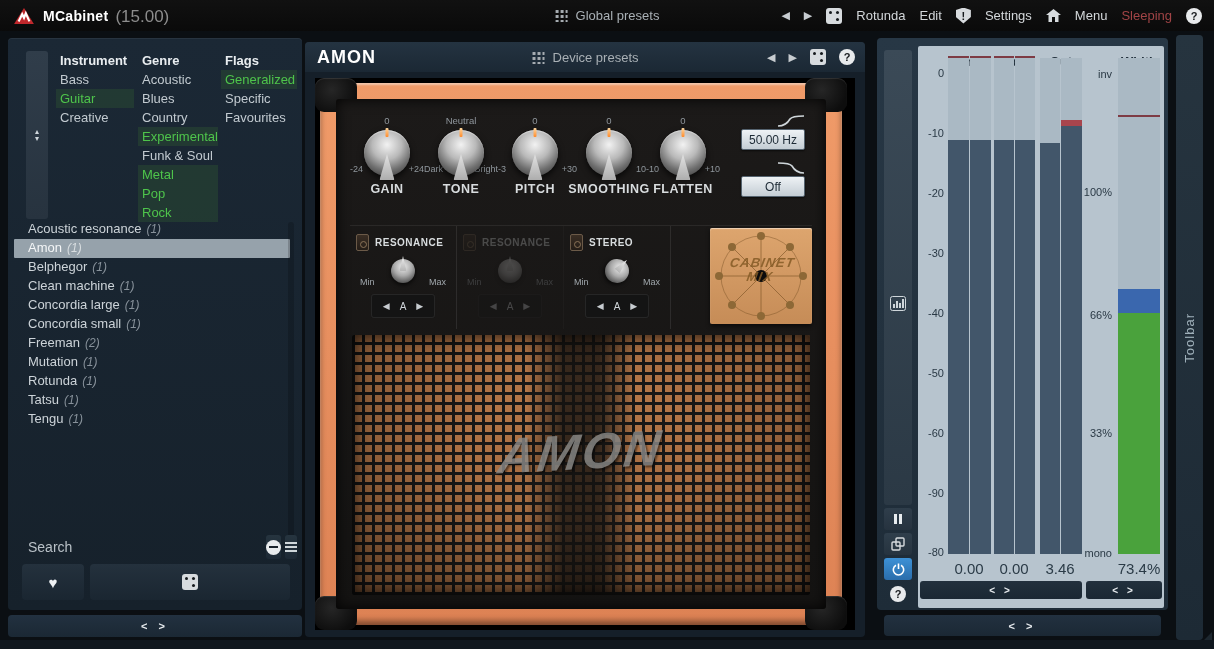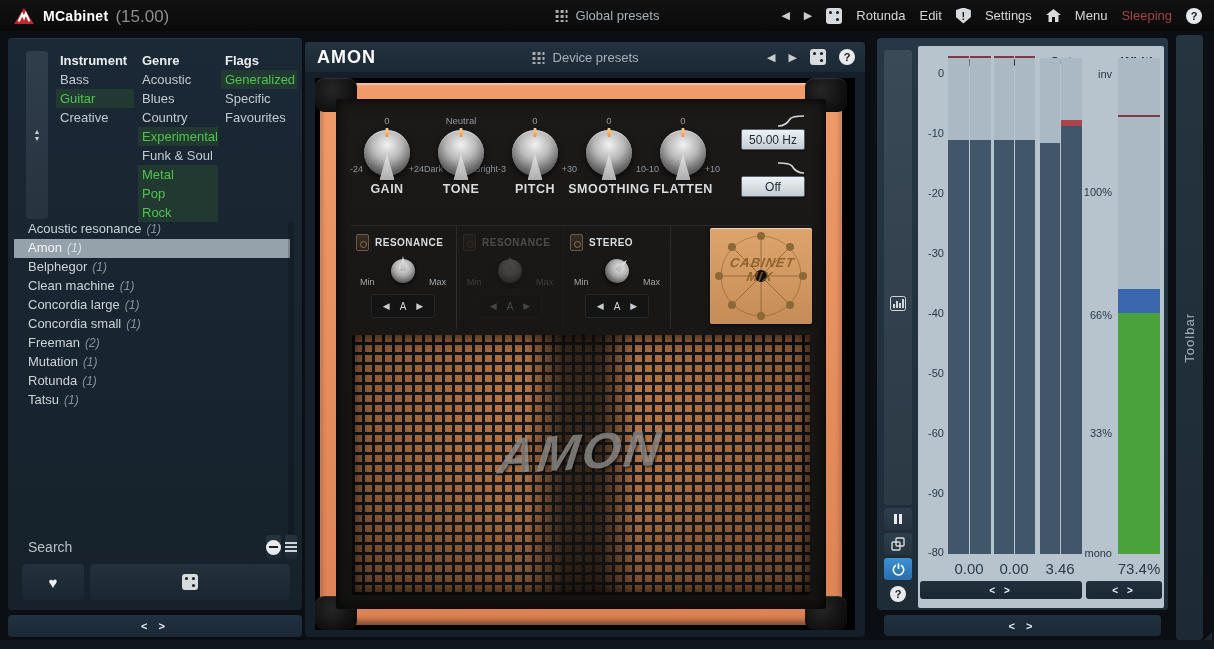--- a/index.html
+++ b/index.html
@@ -210,20 +210,21 @@
       <div class="preset"><span>Acoustic resonance</span><span class="cnt">(1)</span></div>
       <div class="preset selected"><span>Amon</span><span class="cnt">(1)</span></div>
       <div class="preset"><span>Belphegor</span><span class="cnt">(1)</span></div>
       <div class="preset"><span>Clean machine</span><span class="cnt">(1)</span></div>
       <div class="preset"><span>Concordia large</span><span class="cnt">(1)</span></div>
       <div class="preset"><span>Concordia small</span><span class="cnt">(1)</span></div>
       <div class="preset"><span>Freeman</span><span class="cnt">(2)</span></div>
       <div class="preset"><span>Mutation</span><span class="cnt">(1)</span></div>
       <div class="preset"><span>Rotunda</span><span class="cnt">(1)</span></div>
       <div class="preset"><span>Tatsu</span><span class="cnt">(1)</span></div>
+      <div class="preset"><span>Tengu</span><span class="cnt">(1)</span></div>
     </div>
     <div class="list-track"></div>
 
     <div class="search-row">
       <span class="search-label">Search</span>
       <input class="search-input" type="text" style="">
       <svg class="kb-icon" width="24" height="14" viewBox="0 0 24 14">
           <rect x="0.5" y="0.5" width="23" height="13" rx="1.5" fill="#e4e8eb" stroke="#0d1115"></rect>
           <g fill="#1a222a">
             <rect x="3" y="3" width="2" height="2"></rect>

